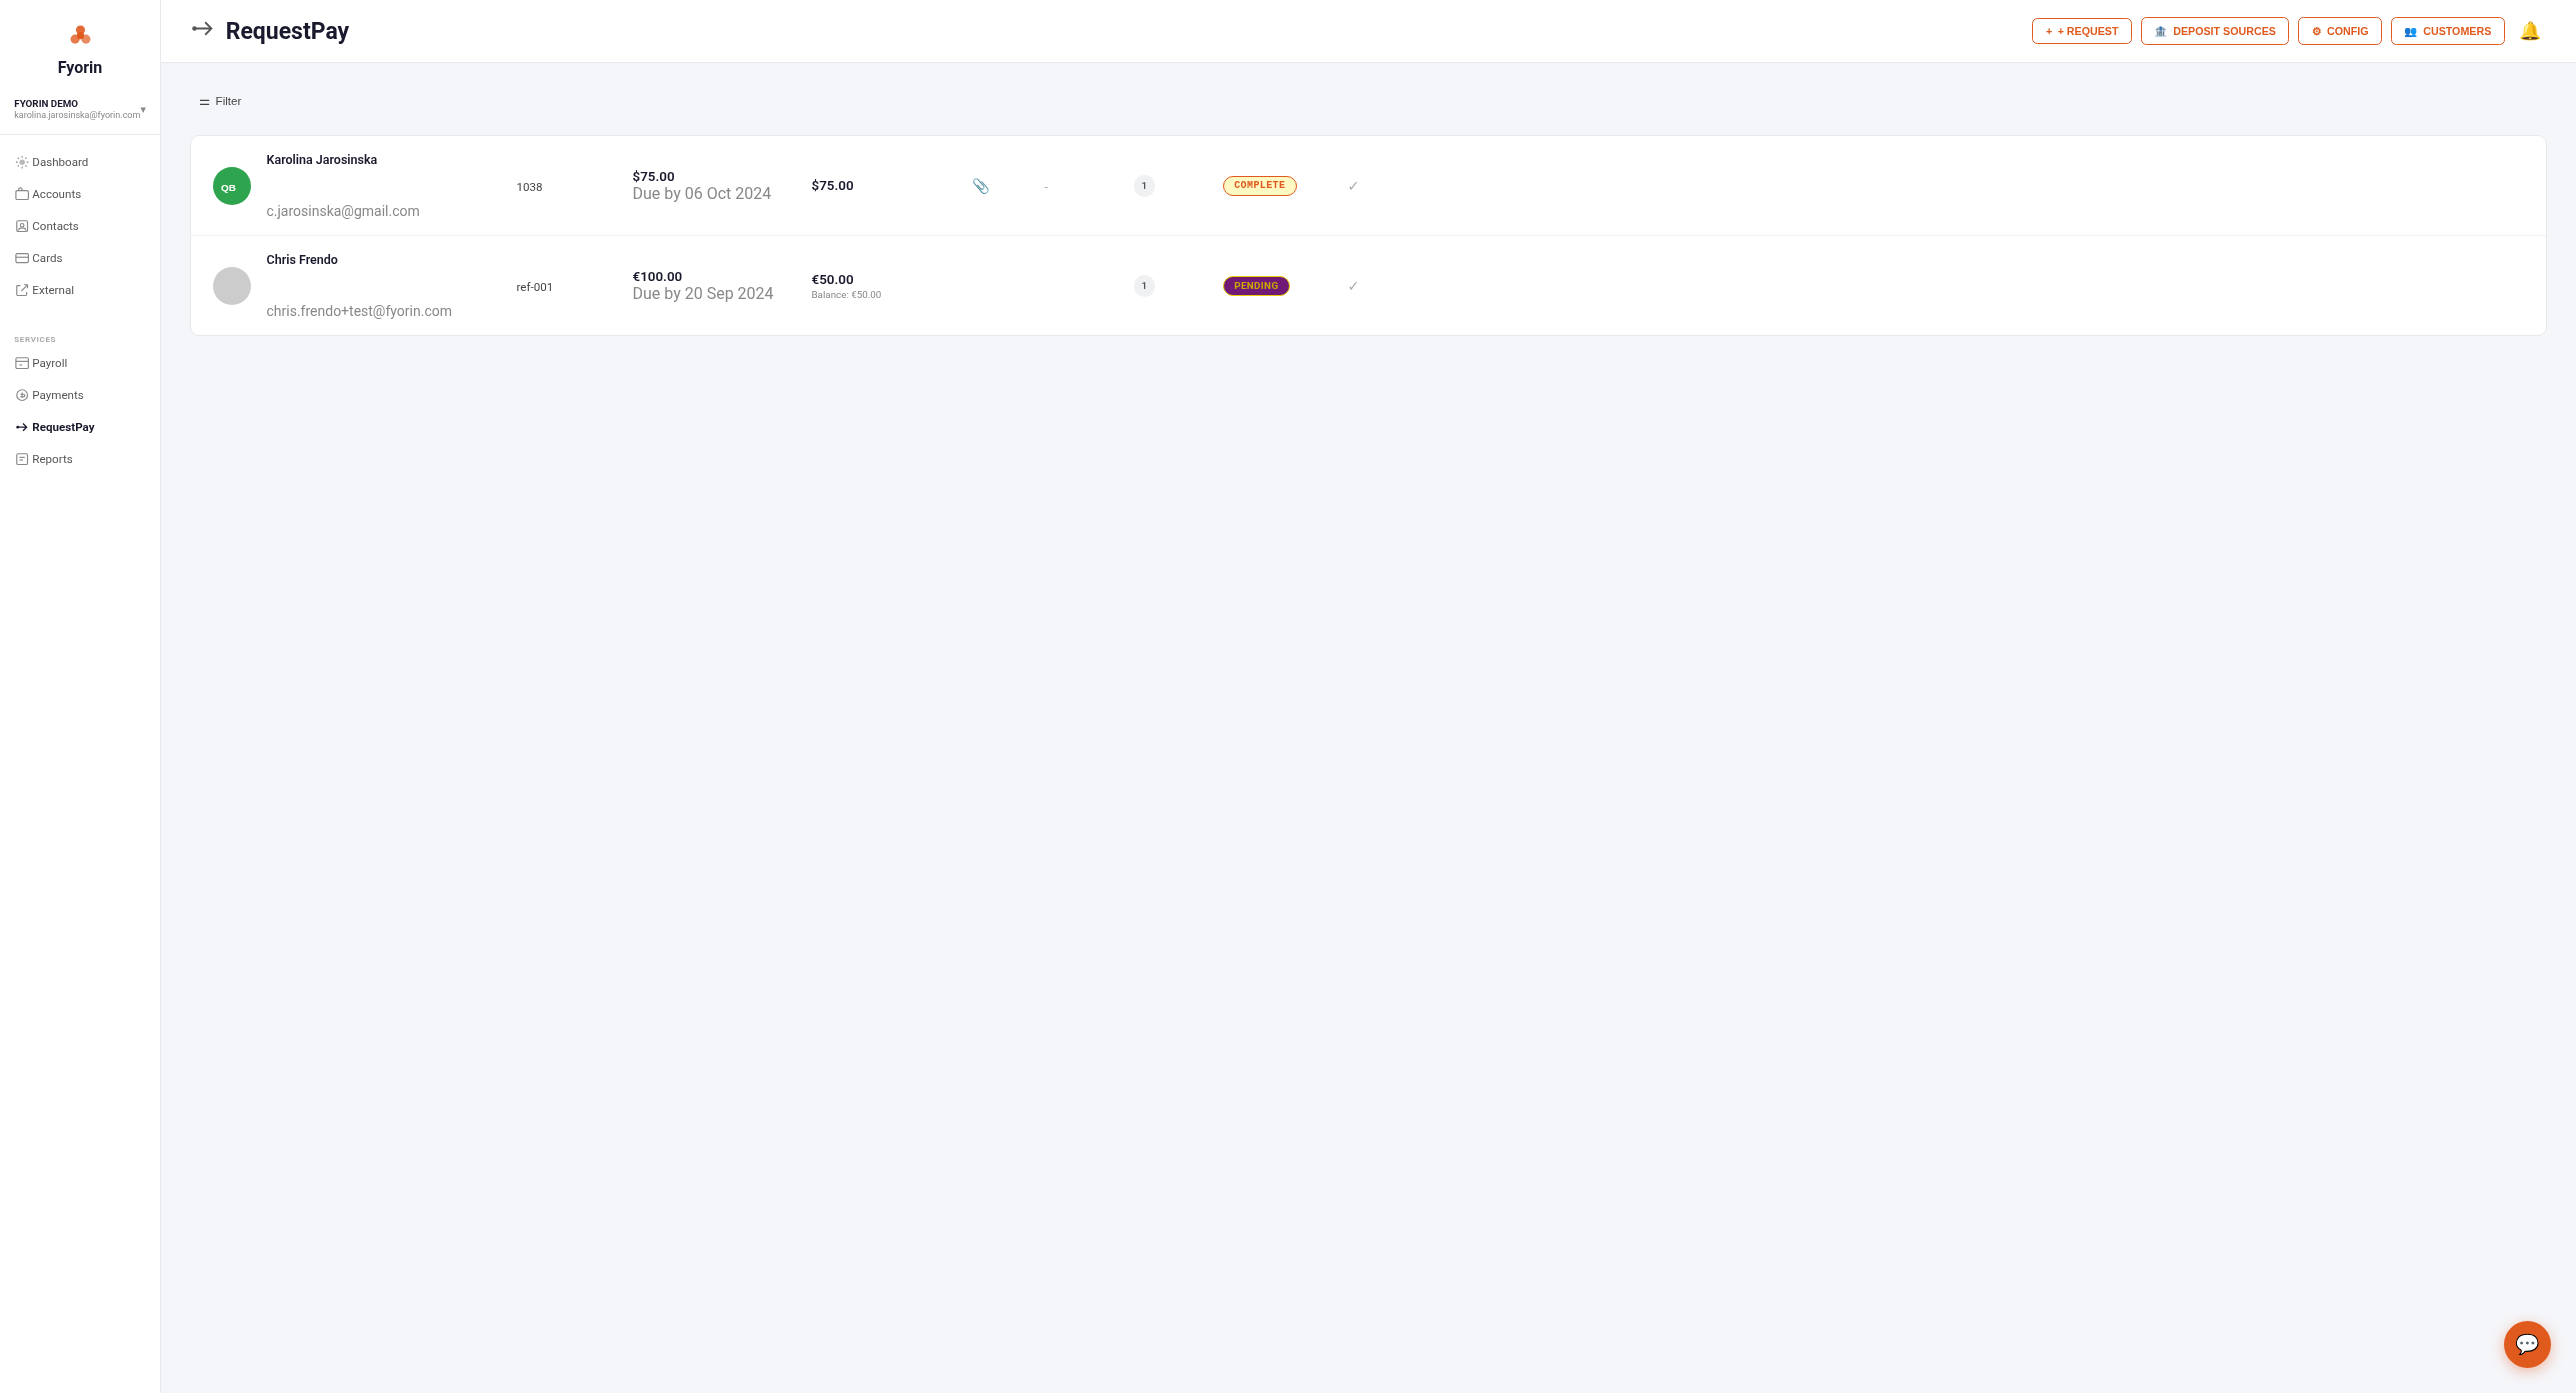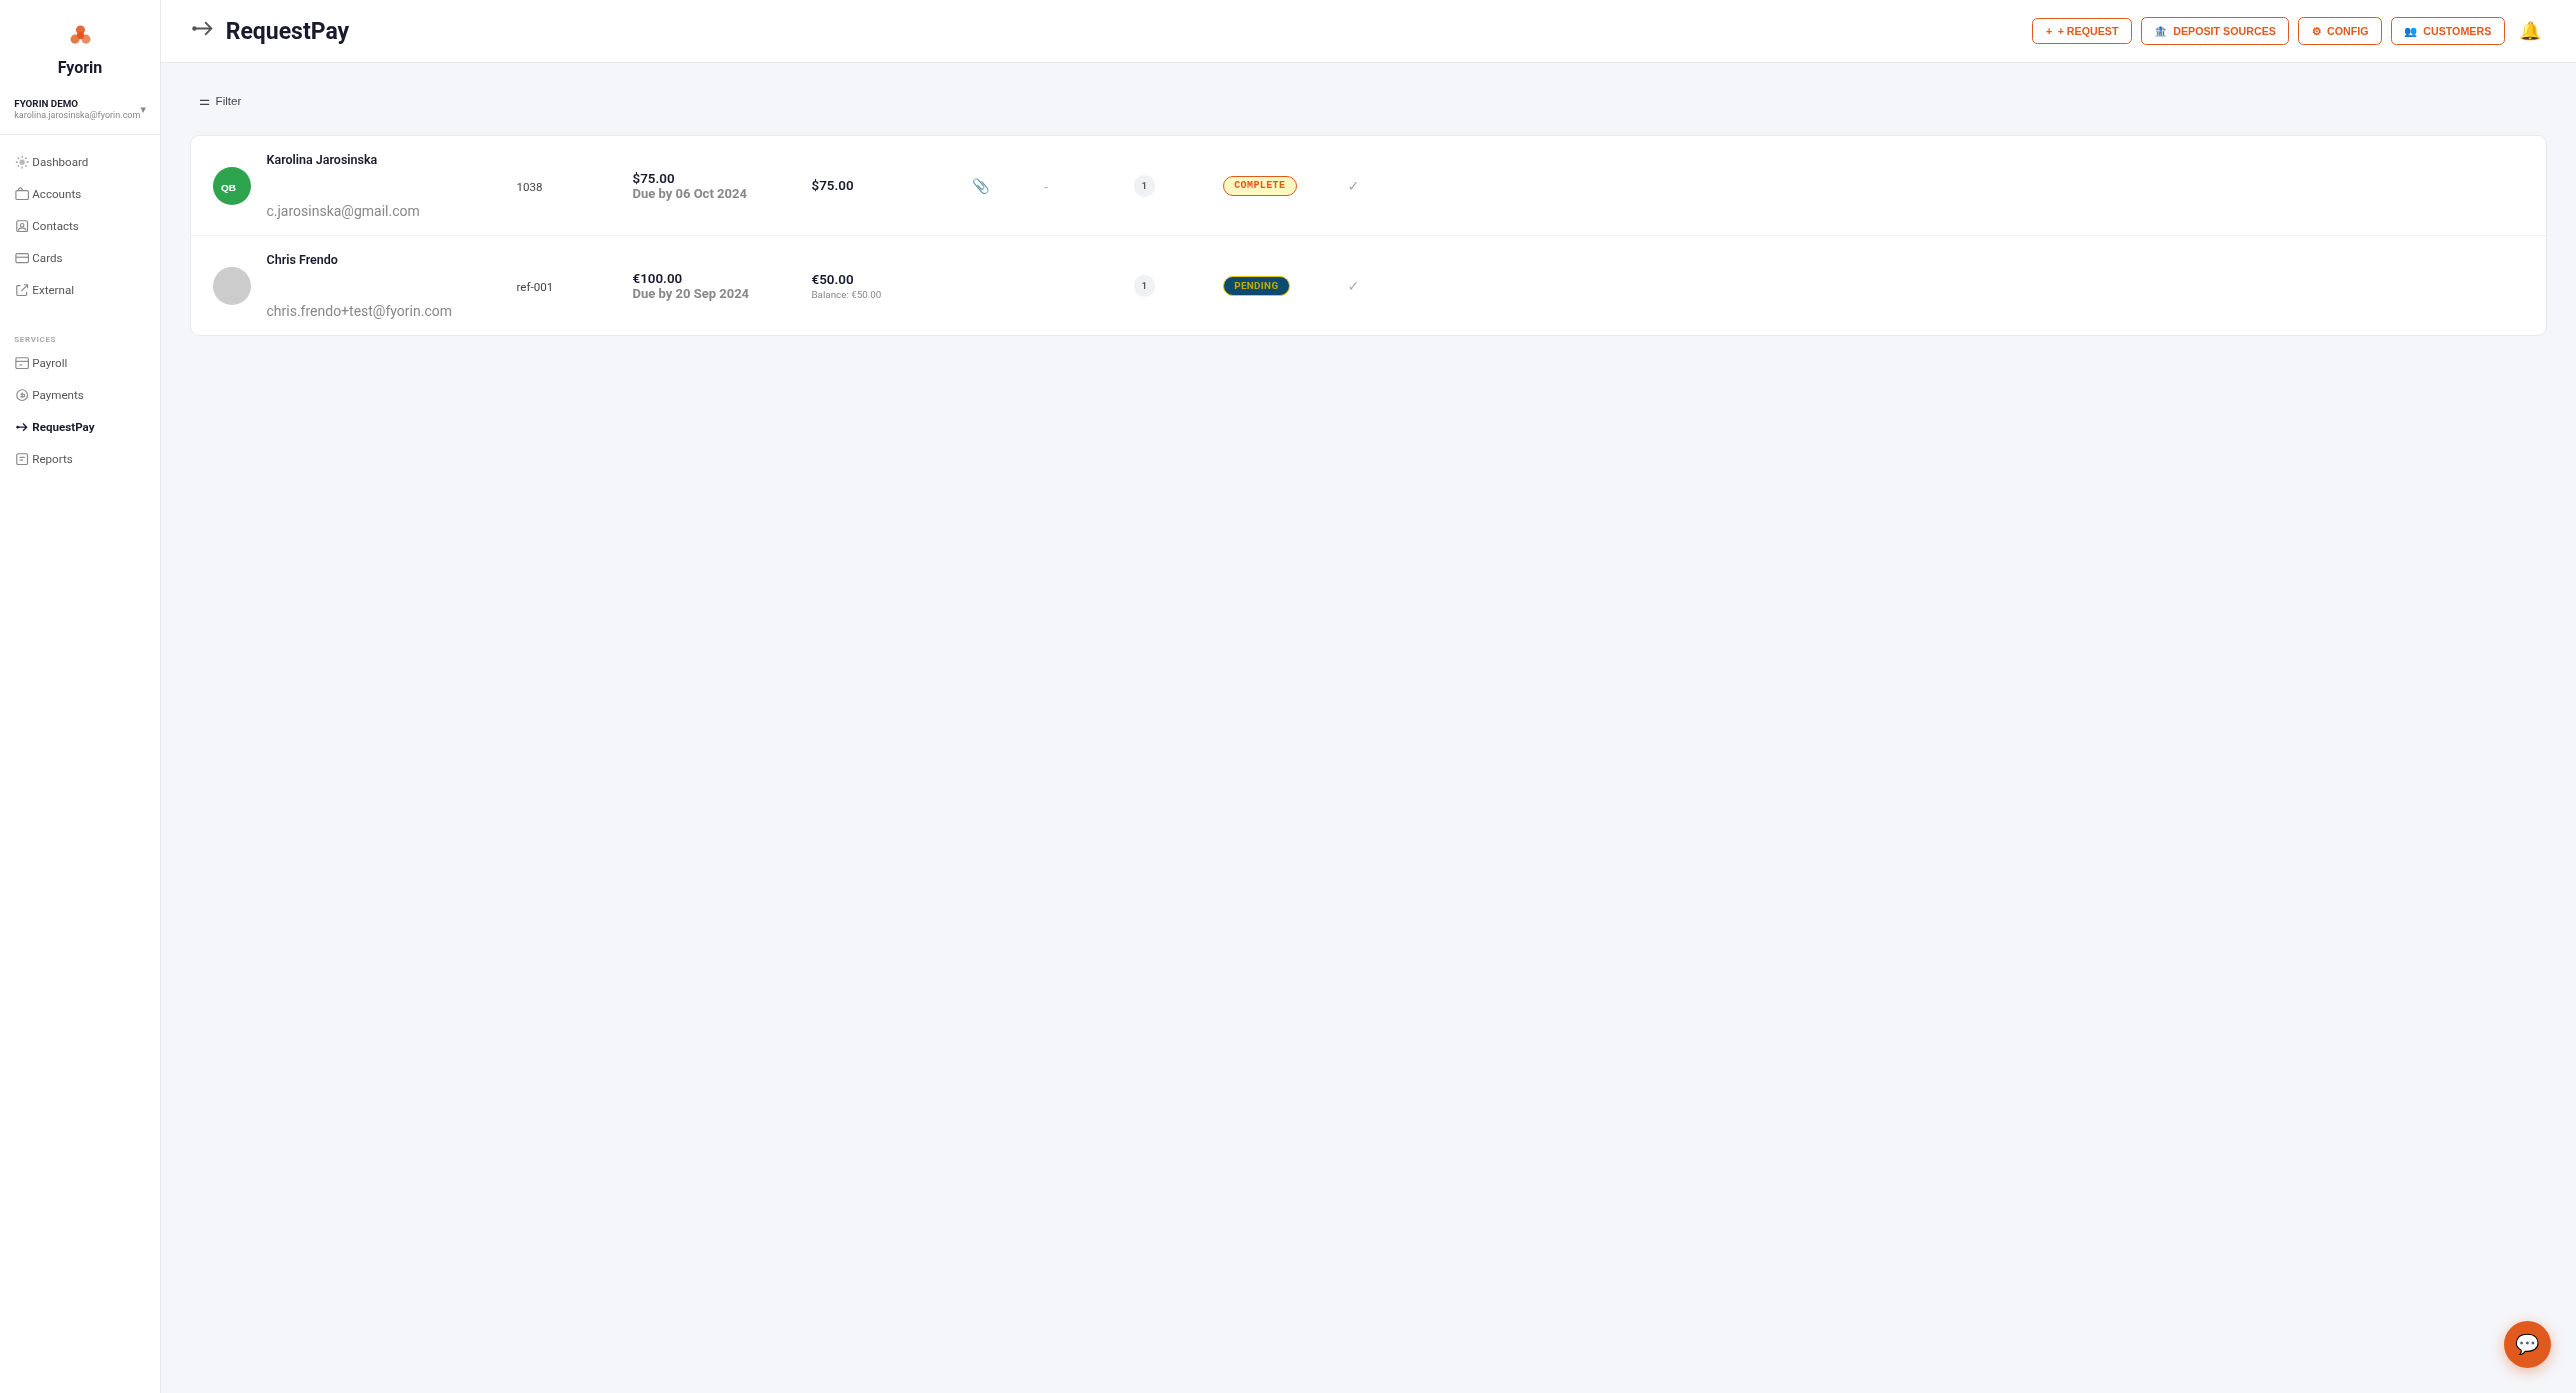--- a/index.html
+++ b/index.html
@@ -218,24 +218,23 @@
     .invoice-num {
       font-size: 11.6px;
       color: #444;
     }
     .amount-main {
       font-size: 13.4px;
       font-weight: 600;
       color: #1a1a2e;
     }
     .amount-due {
-      font-size: 13px;
+      font-size: 16px;
       color: #888;
       margin-top: 0;
-      font-weight: bold;
     }
     .settled-main {
       font-size: 13.4px;
       font-weight: 600;
       color: #1a1a2e;
     }
     .settled-sub {
       font-size: 9.8px;
       color: #888;
       margin-top: 1.8px;
@@ -260,21 +259,21 @@
       border: 1.3px solid #e05a1e;
       border-radius: 18px;
       padding: 3.6px 10.7px;
       font-size: 10px;
       font-weight: 700;
       letter-spacing: 0.04em;
       display: inline-block;
       font-family: Liberation Mono, monospace;
     }
     .status-pending {
-      background: #0c4a6e;
+      background: #701a75;
       color: #c9a800;
       border: 1.3px solid #e6cc00;
       border-radius: 18px;
       padding: 3.6px 10.7px;
       font-size: 9.8px;
       font-weight: 700;
       letter-spacing: 0.04em;
       display: inline-block;
     }
     .check-icon { color: #aaa; font-size: 14.3px; cursor: pointer; }

